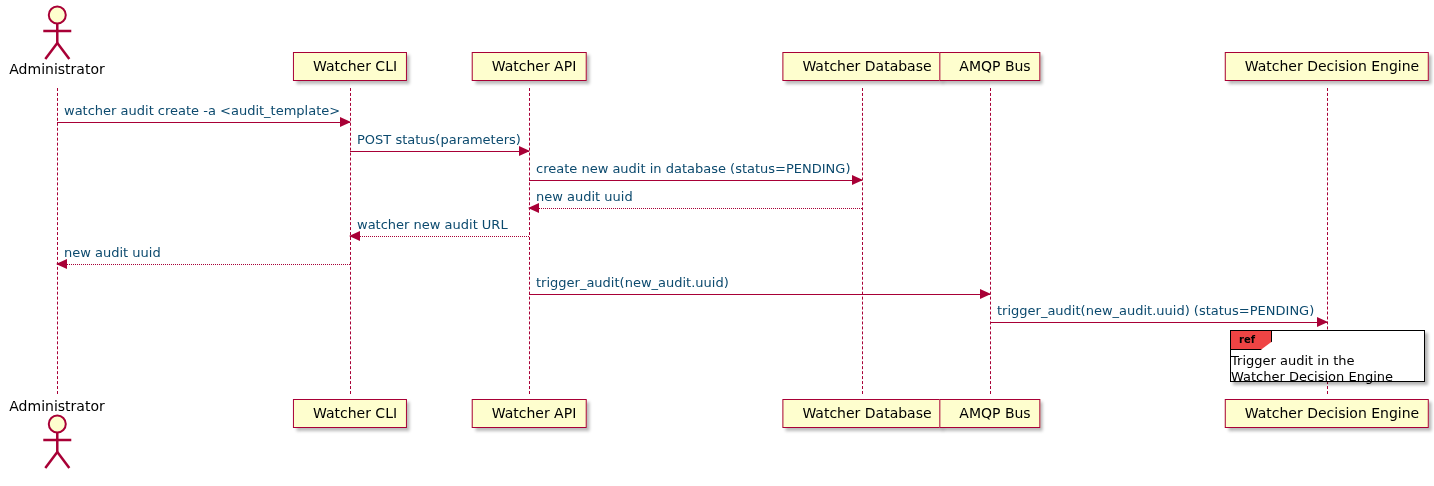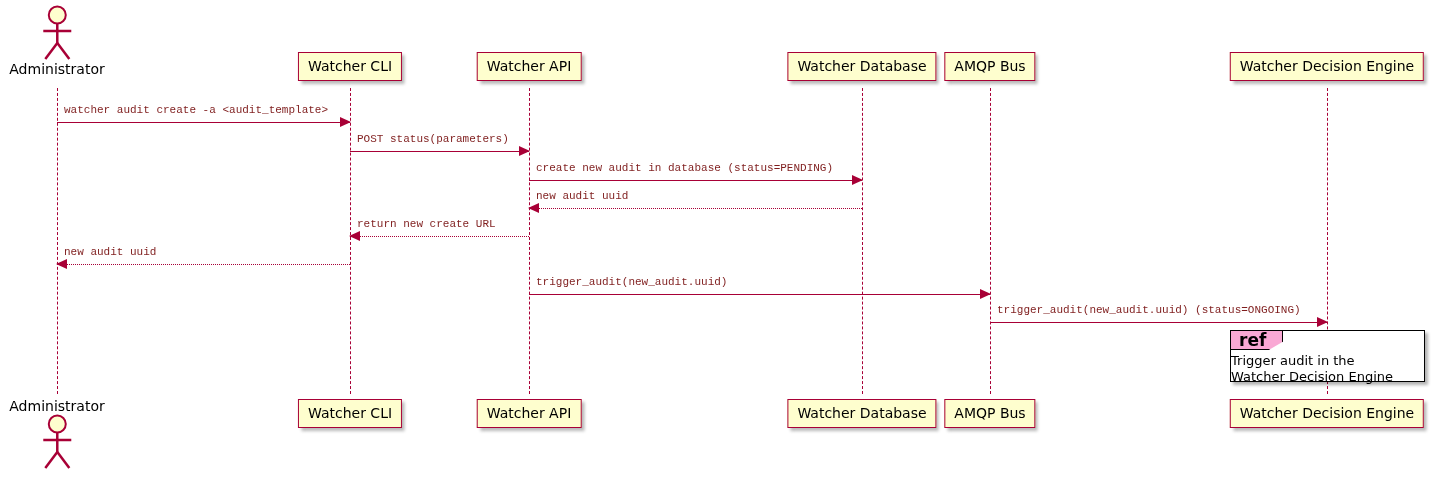--- a/index.html
+++ b/index.html
@@ -25,21 +25,21 @@
     height: 306px;
   }
   .pbox {
     position: absolute;
     background: #FEFECE;
     border: 1.5px solid #A80036;
     box-shadow: 3px 3px 3px rgba(0,0,0,0.28);
     color: #000000;
     font-size: 14px;
     line-height: 14px;
-    padding: 6px 9px 7px 9px;
+    padding: 6px 9px 7px 19px;
     white-space: nowrap;
     transform: translateX(-50%);
     text-align: center;
     box-sizing: border-box;
   }
   .actor-wrap {
     position: absolute;
     transform: translateX(-50%);
     text-align: center;
   }
@@ -82,44 +82,43 @@
   }
   .msg.to-left .head {
     left: -1px;
     border-top: 5px solid transparent;
     border-bottom: 5px solid transparent;
     border-right: 11px solid #A80036;
   }
   .msg .mlabel {
     position: absolute;
     bottom: 4px;
-    font-size: 11px;
-    color: #7f1d1d;
+    font-size: 13px;
+    color: #0c4a6e;
     white-space: nowrap;
     line-height: 15px;
-    font-family: Liberation Mono, monospace;
   }
   .msg.to-right .mlabel { left: 7px; }
   .msg.to-left .mlabel { left: 7px; }
 
   .refbox {
     position: absolute;
     background: #FFFFFF;
     border: 1.5px solid #000000;
     box-shadow: 3px 3px 3px rgba(0,0,0,0.30);
     box-sizing: border-box;
   }
   .reftab {
     position: absolute;
     left: 0;
     top: 0;
-    background: #f9a8d4;
+    background: #ef4444;
     border-right: 1.5px solid #000000;
     border-bottom: 1.5px solid #000000;
-    font-size: 17px;
+    font-size: 10px;
     font-weight: bold;
     color: #000000;
     padding: 2px 16px 2px 8px;
     line-height: 14px;
     clip-path: polygon(0 0, 100% 0, 100% 55%, 72% 100%, 0 100%);
   }
   .reftext {
     position: absolute;
     left: 0;
     right: 0;
@@ -194,36 +193,36 @@
         <div class="mlabel">create new audit in database (status=PENDING)</div>
       </div>
       <div class="msg dotted to-left" style="left: 529px; width: 333px; top: 208px;">
         <div class="line"></div>
         <div class="head"></div>
         <div class="mlabel">new audit uuid</div>
       </div>
       <div class="msg dotted to-left" style="left: 350px; width: 179px; top: 236px;">
         <div class="line"></div>
         <div class="head"></div>
-        <div class="mlabel">return new create URL</div>
+        <div class="mlabel">watcher new audit URL</div>
       </div>
       <div class="msg dotted to-left" style="left: 57px; width: 293px; top: 264px;">
         <div class="line"></div>
         <div class="head"></div>
         <div class="mlabel">new audit uuid</div>
       </div>
       <div class="msg to-right" style="left: 529px; width: 461px; top: 294px;">
         <div class="line"></div>
         <div class="head"></div>
         <div class="mlabel">trigger_audit(new_audit.uuid)</div>
       </div>
       <div class="msg to-right" style="left: 990px; width: 337px; top: 322px;">
         <div class="line"></div>
         <div class="head"></div>
-        <div class="mlabel">trigger_audit(new_audit.uuid) (status=ONGOING)</div>
+        <div class="mlabel">trigger_audit(new_audit.uuid) (status=PENDING)</div>
       </div>
     </div>
 
   <div class="refbox" id="refbox" style="left: 1230px; top: 330px; width: 195px; height: 52px;">
     <div class="reftab">ref</div>
     <div class="reftext">
       <div>Trigger audit in the</div>
       <div>Watcher Decision Engine</div>
     </div>
   </div>

